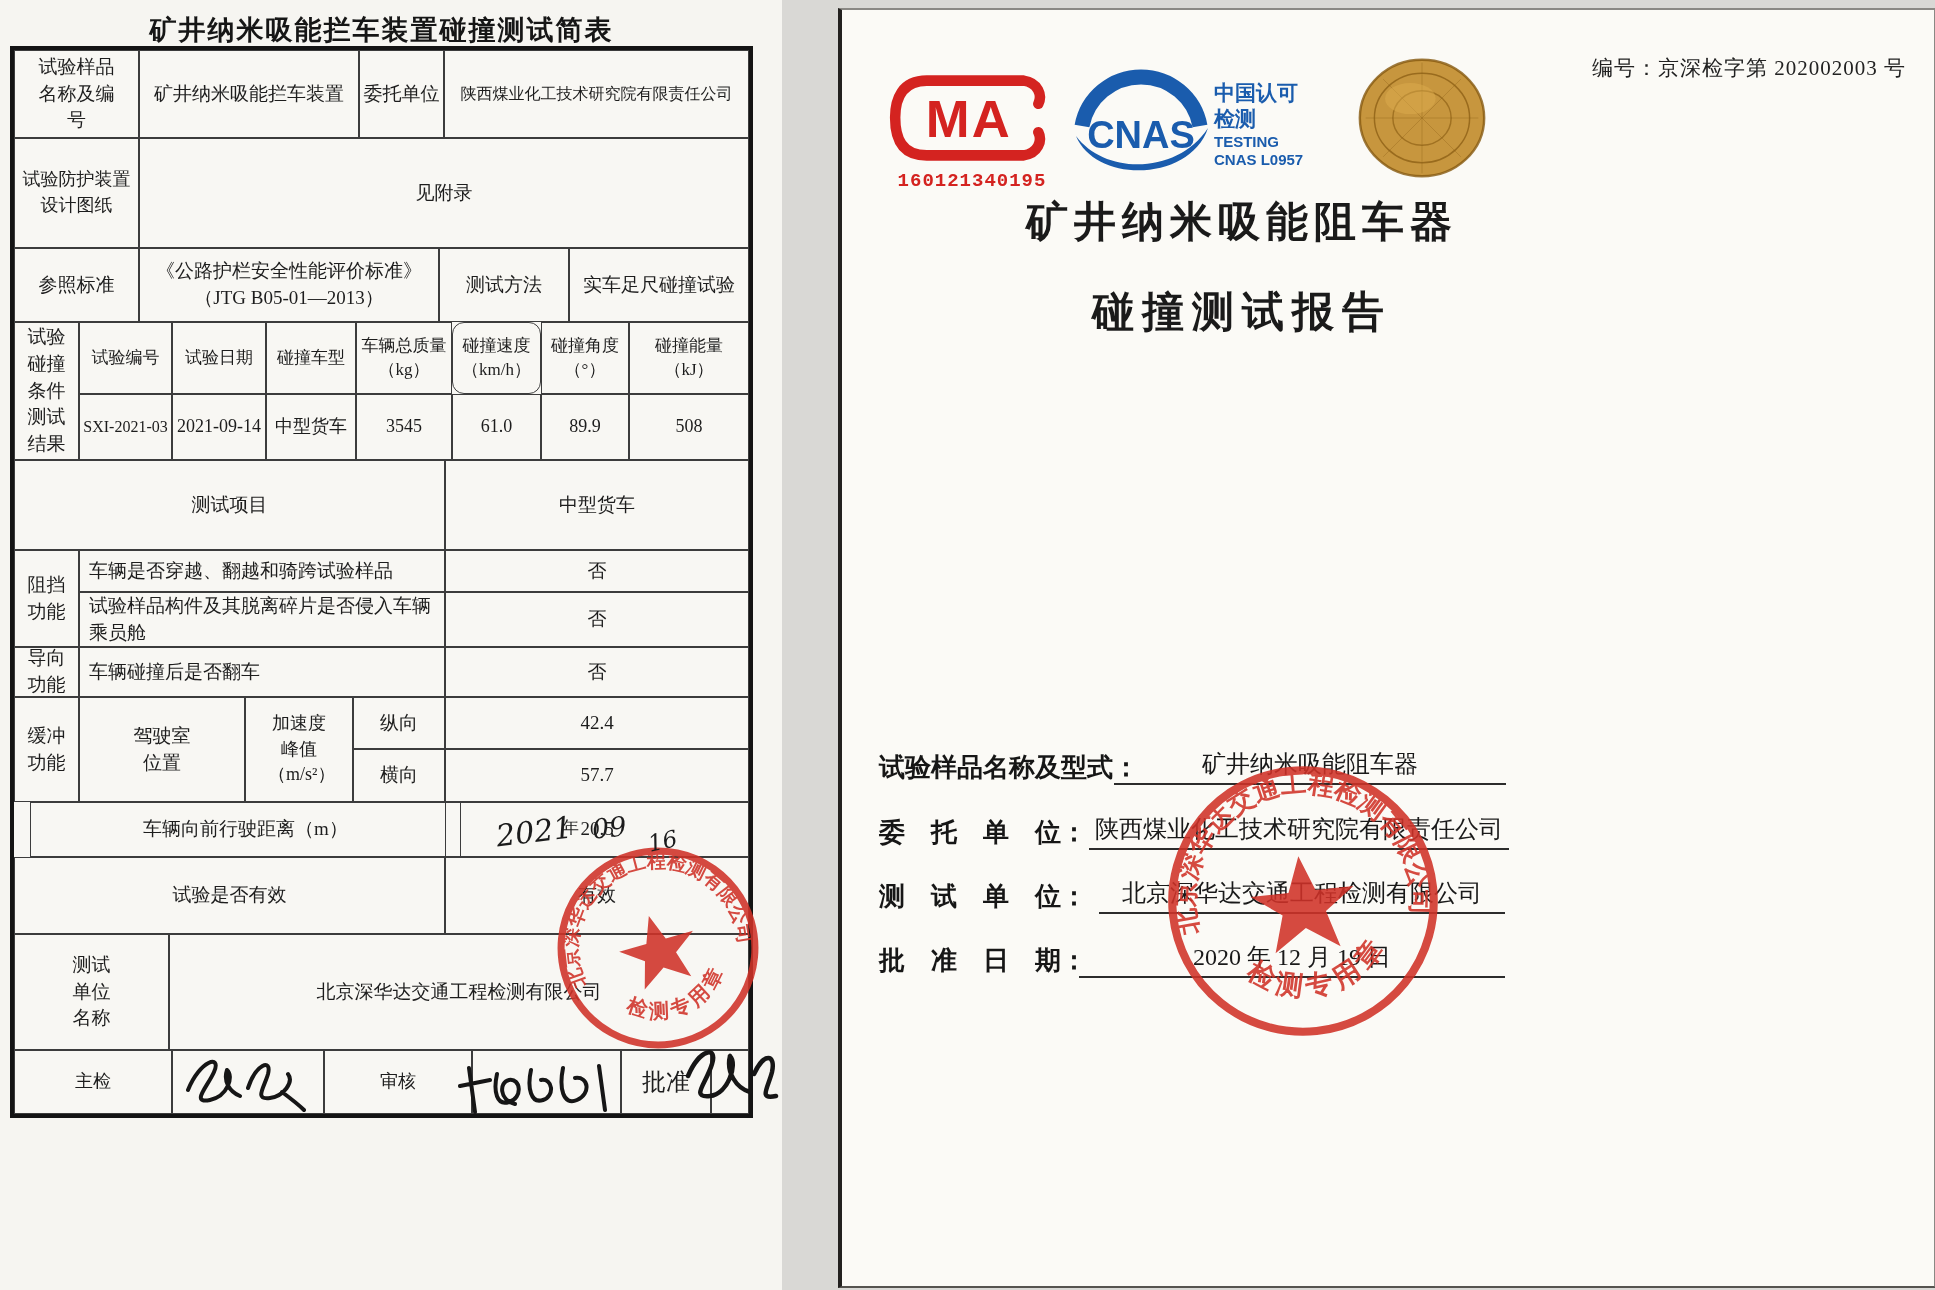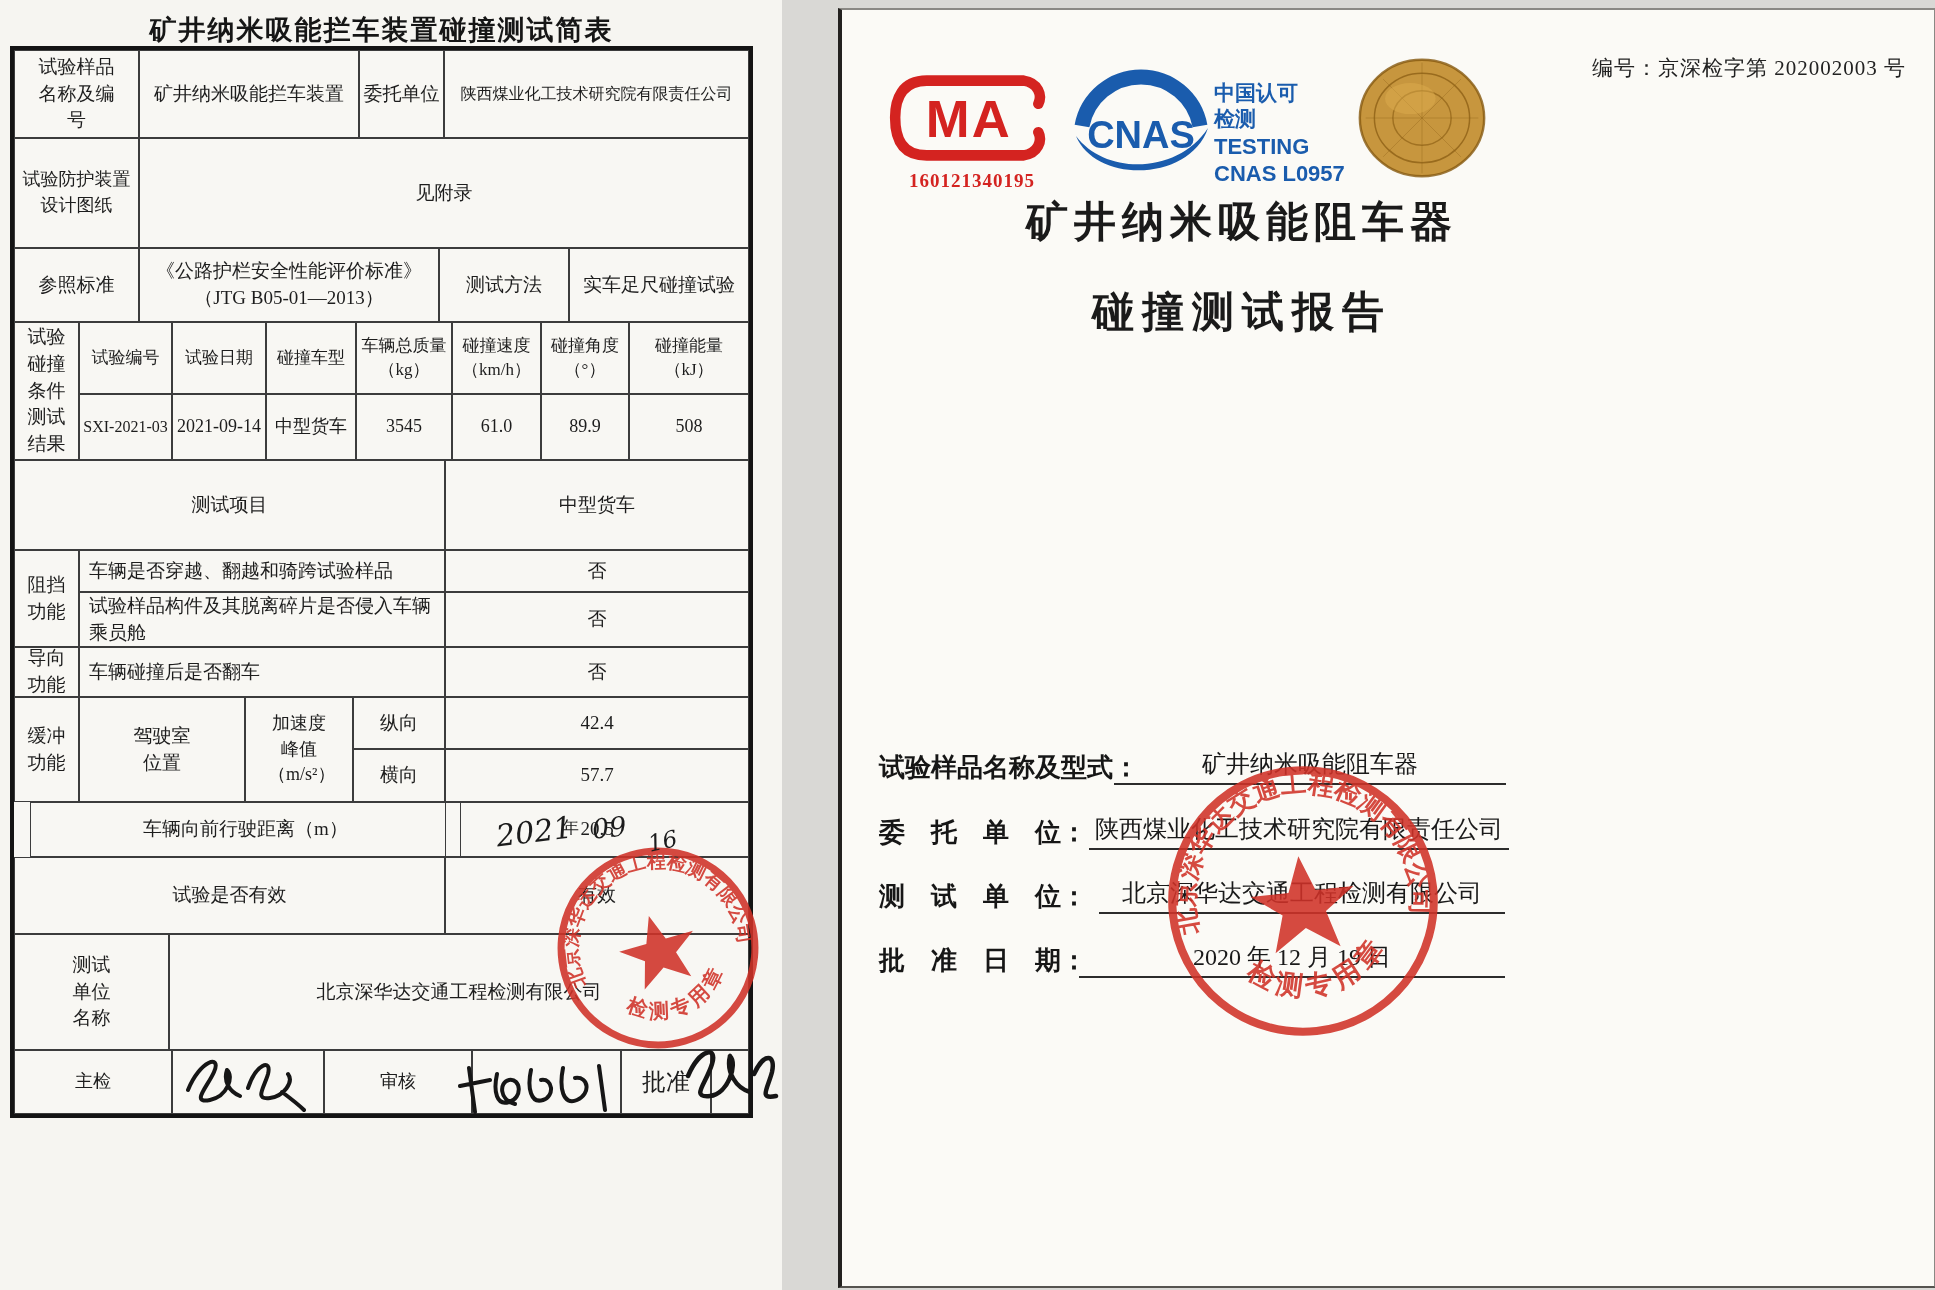--- a/index.html
+++ b/index.html
@@ -22,32 +22,32 @@
   .hdr{font-size:17px;}
   .val{font-size:18px;}
   .hw{position:absolute;font-family:"DejaVu Serif",serif;font-style:italic;
       color:#1b1b1b;z-index:6;}
   .sig{position:absolute;z-index:7;}
   .stamp{position:absolute;z-index:5;opacity:0.88;}
   
   #report-no{position:absolute;right:28px;top:44px;font-size:21px;color:#222;letter-spacing:1px;}
   .cnas-lines{position:absolute;left:372px;top:70px;color:#1a5cad;line-height:1.25;}
   .cnas-lines .b{font-weight:bold;font-size:21px;font-family:"Liberation Sans",sans-serif;}
-  .cnas-lines .c{font-weight:bold;font-size:22px;}
+  .cnas-lines .c{font-weight:bold;font-size:15px;}
   #r-title1{position:absolute;left:60px;top:184px;width:680px;text-align:center;
       font-size:42px;font-weight:bold;letter-spacing:6px;color:#1a1a1a;}
   #r-title2{position:absolute;left:60px;top:274px;width:680px;text-align:center;
       font-size:42px;font-weight:bold;letter-spacing:8px;color:#1a1a1a;}
   .field{position:absolute;left:37px;height:40px;font-size:26px;color:#161616;}
   .flabel{font-weight:bold;white-space:nowrap;}
   .fvalue{position:absolute;border-bottom:2px solid #2c2c2c;text-align:center;
       font-size:24px;color:#191919;padding-bottom:3px;white-space:nowrap;}
   #cma-no{position:absolute;left:40px;top:160px;width:180px;text-align:center;
       color:#d42320;font-weight:bold;font-size:19px;letter-spacing:1px;
-      font-family:Liberation Serif, serif;}
+      font-family:Liberation Mono, monospace;}
 </style>
 </head>
 <body>
 
 <div class="page" id="left-page">
 
   <div id="left-title">矿井纳米吸能拦车装置碰撞测试简表</div>
 
   <div id="left-table">
 
@@ -77,21 +77,21 @@
 
     <div class="cell" style="left:0;top:272px;width:65px;height:138px;">
         <span class="wrapn" style="width:40px;">试验碰撞条件测试结果</span>
       </div>
     <div class="cell hdr" style="left:65px;top:272px;width:93px;height:72px;">试验编号</div>
     <div class="cell hdr" style="left:158px;top:272px;width:94px;height:72px;">试验日期</div>
     <div class="cell hdr" style="left:252px;top:272px;width:90px;height:72px;">碰撞车型</div>
     <div class="cell hdr" style="left:342px;top:272px;width:96px;height:72px;">
         <span class="wrapn" style="width:88px;">车辆总质量（kg）</span>
       </div>
-    <div class="cell hdr" style="left:438px;top:272px;width:89px;height:72px;">
+    <div class="cell hdr" style="left:438px;top:272px;width:89px;height:72px;border-radius:12px;">
         <span class="wrapn" style="width:80px;">碰撞速度（km/h）</span>
       </div>
     <div class="cell hdr" style="left:527px;top:272px;width:88px;height:72px;">
         <span class="wrapn" style="width:76px;">碰撞角度（°）</span>
       </div>
     <div class="cell hdr" style="left:615px;top:272px;width:120px;height:72px;">
         <span class="wrapn" style="width:80px;">碰撞能量（kJ）</span>
       </div>
     <div class="cell val" style="left:65px;top:344px;width:93px;height:66px;font-size:16px;">SXI-2021-03</div>
     <div class="cell val" style="left:158px;top:344px;width:94px;height:66px;">2021-09-14</div>

